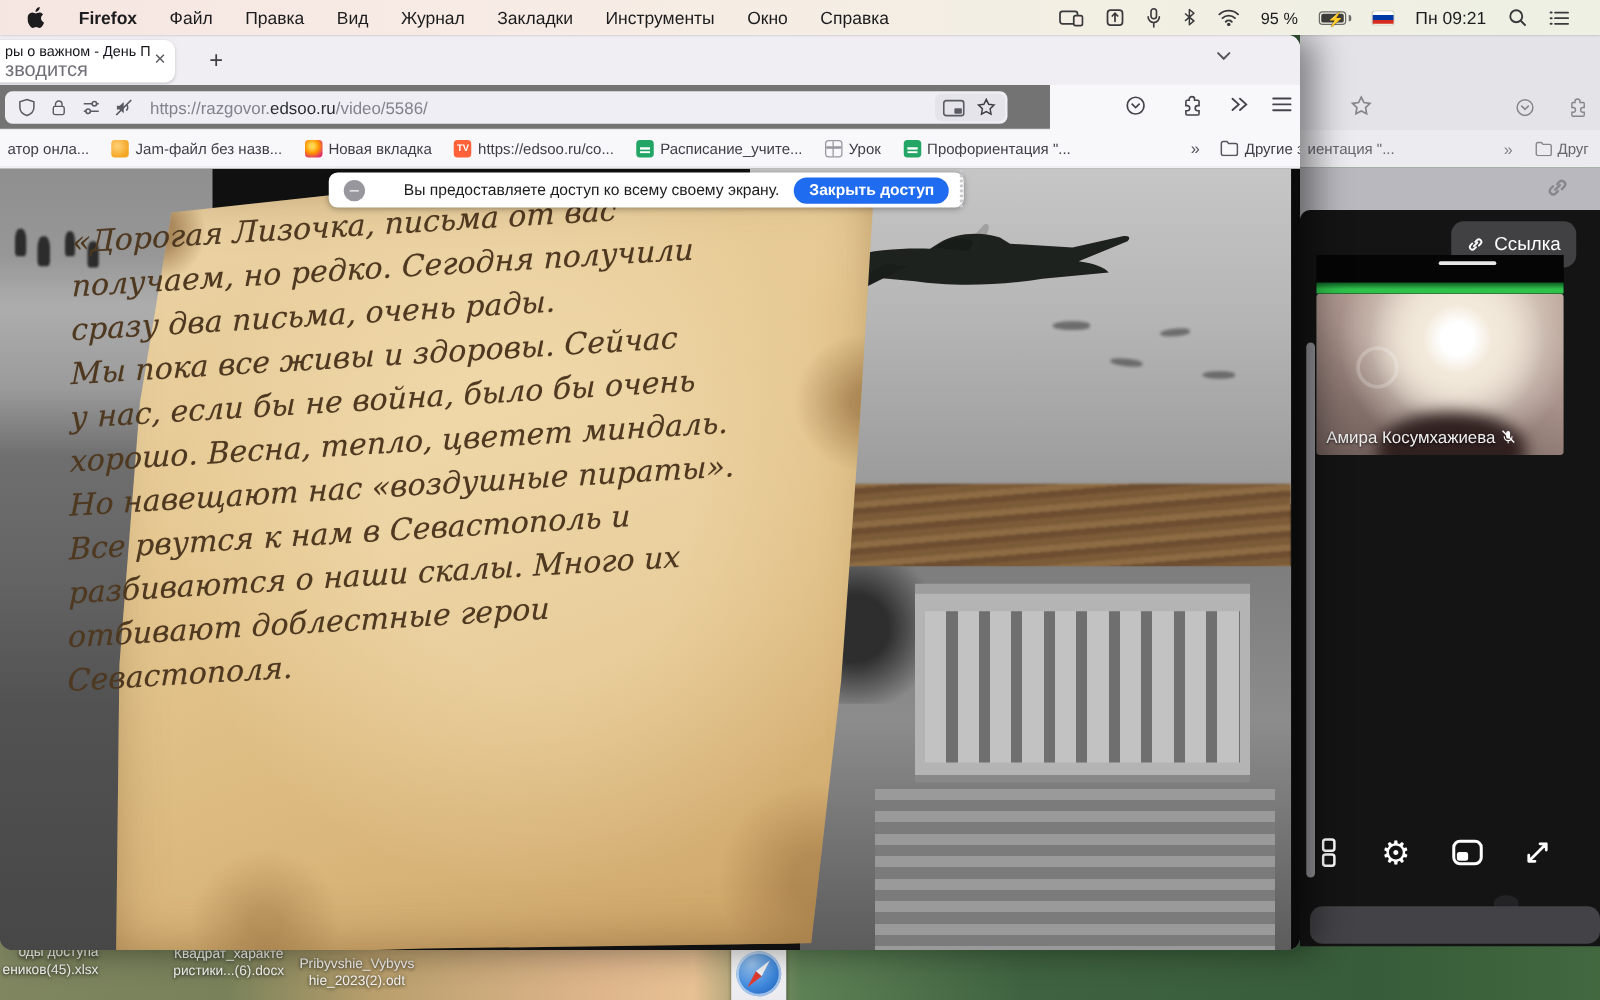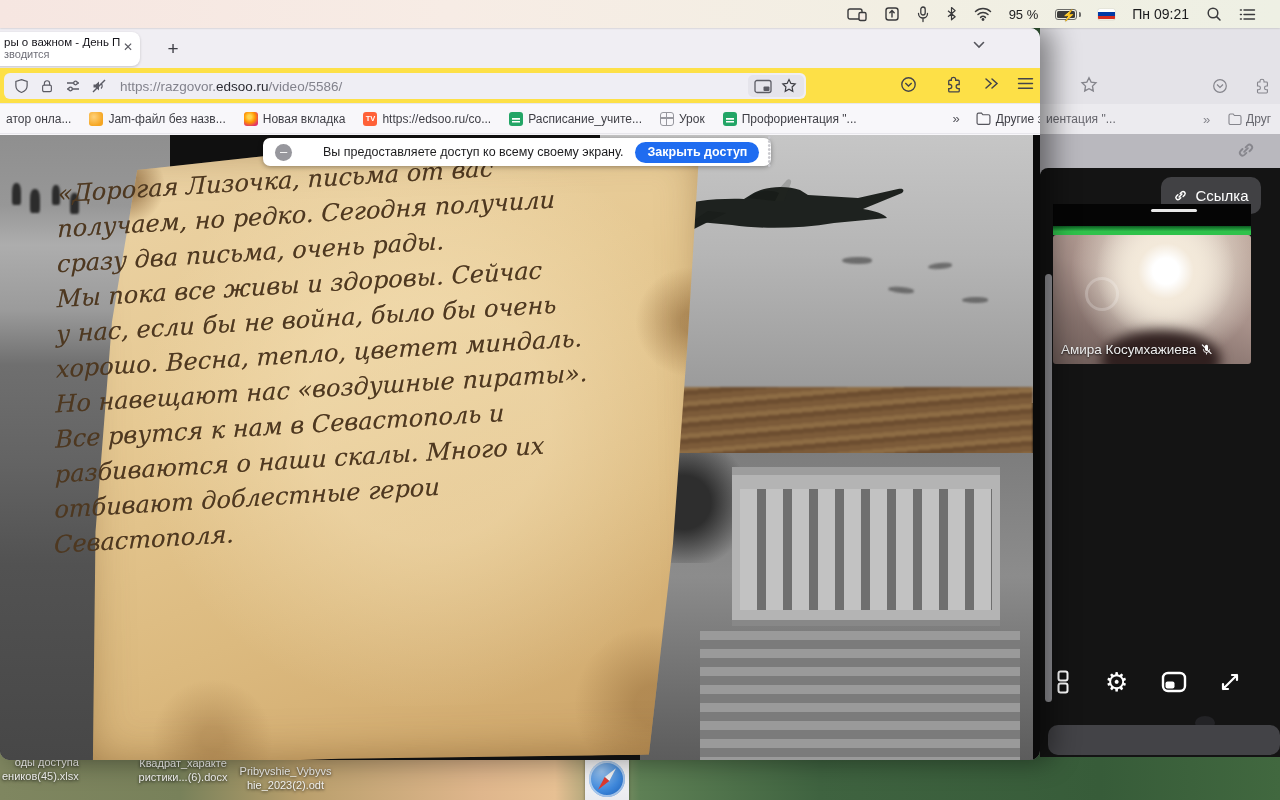--- a/index.html
+++ b/index.html
@@ -44,26 +44,26 @@
   #backwin .bmrow{position:absolute;left:0;top:76px;width:240px;height:30px;background:#ecebef;color:#66666d;font-size:12px}
   #backwin .page{position:absolute;left:0;top:106px;width:240px;height:40px;background:#b9b8be}
 
   
   #window{left:0;top:28px;width:1040px;height:732px;z-index:10;background:#f8f7fa;
     border-radius:0 10px 10px 10px;box-shadow:12px 0 28px rgba(0,0,0,.45);overflow:hidden}
   #tabstrip{position:absolute;left:0;top:0;width:1040px;height:40px;background:#f0eef3}
   #tab{position:absolute;left:-26px;top:4px;width:166px;height:34px;background:#fff;border-radius:8px;
     box-shadow:0 1px 3px rgba(0,0,0,.18);padding:4px 8px 0 30px}
   #tab .t1{font-size:11.5px;color:#15141a;white-space:nowrap;overflow:hidden}
-  #tab .t2{font-size:11px;color:#6f6f78}
+  #tab .t2{font-size:16px;color:#6f6f78}
   #tab .x{position:absolute;right:7px;top:8px;font-size:12px;color:#5a5a62}
   #newtab{position:absolute;left:160px;top:8px;width:26px;height:26px;font-size:19px;color:#3d3d44;text-align:center;line-height:25px;border-radius:5px}
   #alltabs{position:absolute;left:972px;top:10px;font-size:14px;color:#55555c}
 
-  #toolbar{position:absolute;left:0;top:40px;width:1040px;height:36px;background:#fde047;border-bottom:1px solid #e8e7ec}
+  #toolbar{position:absolute;left:0;top:40px;width:840px;height:36px;background:#737373;border-bottom:1px solid #e8e7ec}
   #urlfield{position:absolute;left:4px;top:5px;width:802px;height:26px;background:#efeef4;border-radius:6px;display:flex;align-items:center;padding:0 4px}
   #urlfield .txt{font-size:13.5px;color:#82828c;margin-left:8px;white-space:nowrap}
   #urlfield .txt b{color:#2b2b33;font-weight:normal}
   .uf-ic{width:26px;display:flex;justify-content:center;flex:none}
   #uf-right{position:absolute;right:2px;top:2px;height:22px;display:flex;align-items:center;background:#e5e4eb;border-radius:5px;padding:0 2px}
   .tb-ic{position:absolute;top:8px;display:flex;justify-content:center;width:26px}
 
   #bookmarks{position:absolute;left:0;top:76px;width:1040px;height:30px;background:#f8f7fa;border-bottom:1px solid #e8e7ec;
     display:flex;align-items:center;font-size:12px;color:#3e3e45}
   .bm{display:flex;align-items:center;gap:5px;margin-right:18px;white-space:nowrap}
@@ -442,20 +442,34 @@
         <rect x="2.2" y="5.5" width="12.6" height="9.5" rx="2" fill="none" stroke="#2c2c2e" stroke-width="1.4"></rect>
         <path d="M8.5 11V2.6M5.8 5l2.7-2.7L11.2 5" fill="none" stroke="#2c2c2e" stroke-width="1.4" stroke-linecap="round" stroke-linejoin="round"></path>
       </svg>
     <span class="msg">Вы предоставляете доступ ко всему своему экрану.</span>
     <button class="btn">Закрыть доступ</button>
     <div class="grip">• •<br>• •<br>• •<br>• •</div>
   </div>
 </div>
 
 <div id="menubar" class="abs">
+  <div class="left">
+    <svg width="15" height="18" viewBox="0 0 15 18">
+        <path d="M10.8 9.6c0-2 1.6-3 1.7-3-1-1.4-2.4-1.6-2.9-1.6-1.2-.1-2.4.7-3 .7-.6 0-1.6-.7-2.6-.7C2.6 5 1.3 5.8.6 7c-1.4 2.5-.4 6.2 1 8.2.7 1 1.5 2.1 2.6 2.1 1 0 1.4-.7 2.7-.7s1.6.7 2.7.7c1.1 0 1.8-1 2.5-2 .8-1.2 1.1-2.3 1.1-2.4-.1 0-2.3-.9-2.4-3.3zM8.9 3.2c.6-.7 1-1.6.9-2.6-.9 0-1.9.6-2.5 1.3-.5.6-1 1.6-.9 2.5 1 .1 2-.5 2.5-1.2z" fill="#1c1c1e"></path>
+      </svg>
+    <span class="appname">Firefox</span>
+    <span>Файл</span>
+    <span>Правка</span>
+    <span>Вид</span>
+    <span>Журнал</span>
+    <span>Закладки</span>
+    <span>Инструменты</span>
+    <span>Окно</span>
+    <span>Справка</span>
+  </div>
   <div class="right">
     <span class="mb-ic">
         <svg width="20" height="15" viewBox="0 0 20 15">
           <rect x="1" y="2" width="14" height="10" rx="2" fill="none" stroke="#3a3a3c" stroke-width="1.4"></rect>
           <rect x="12" y="5.5" width="7" height="8" rx="1.5" fill="#f5ece5" stroke="#3a3a3c" stroke-width="1.4"></rect>
         </svg>
       </span>
     <span class="mb-ic">
         <svg width="16" height="17" viewBox="0 0 16 17">
           <rect x="2" y="2" width="12" height="12" rx="2.5" fill="none" stroke="#3a3a3c" stroke-width="1.4"></rect>

